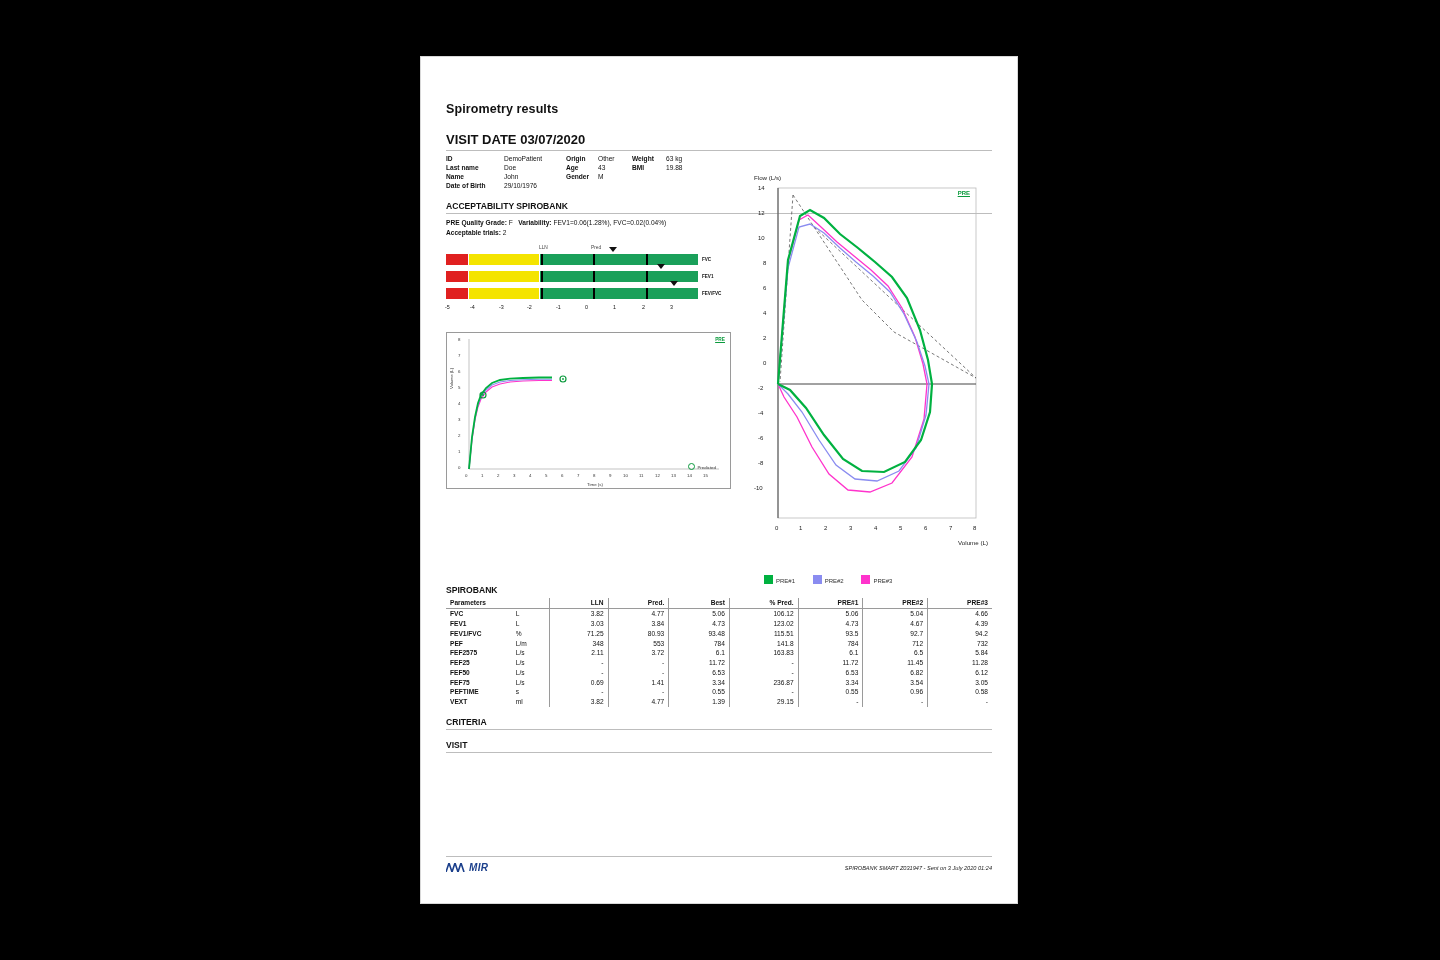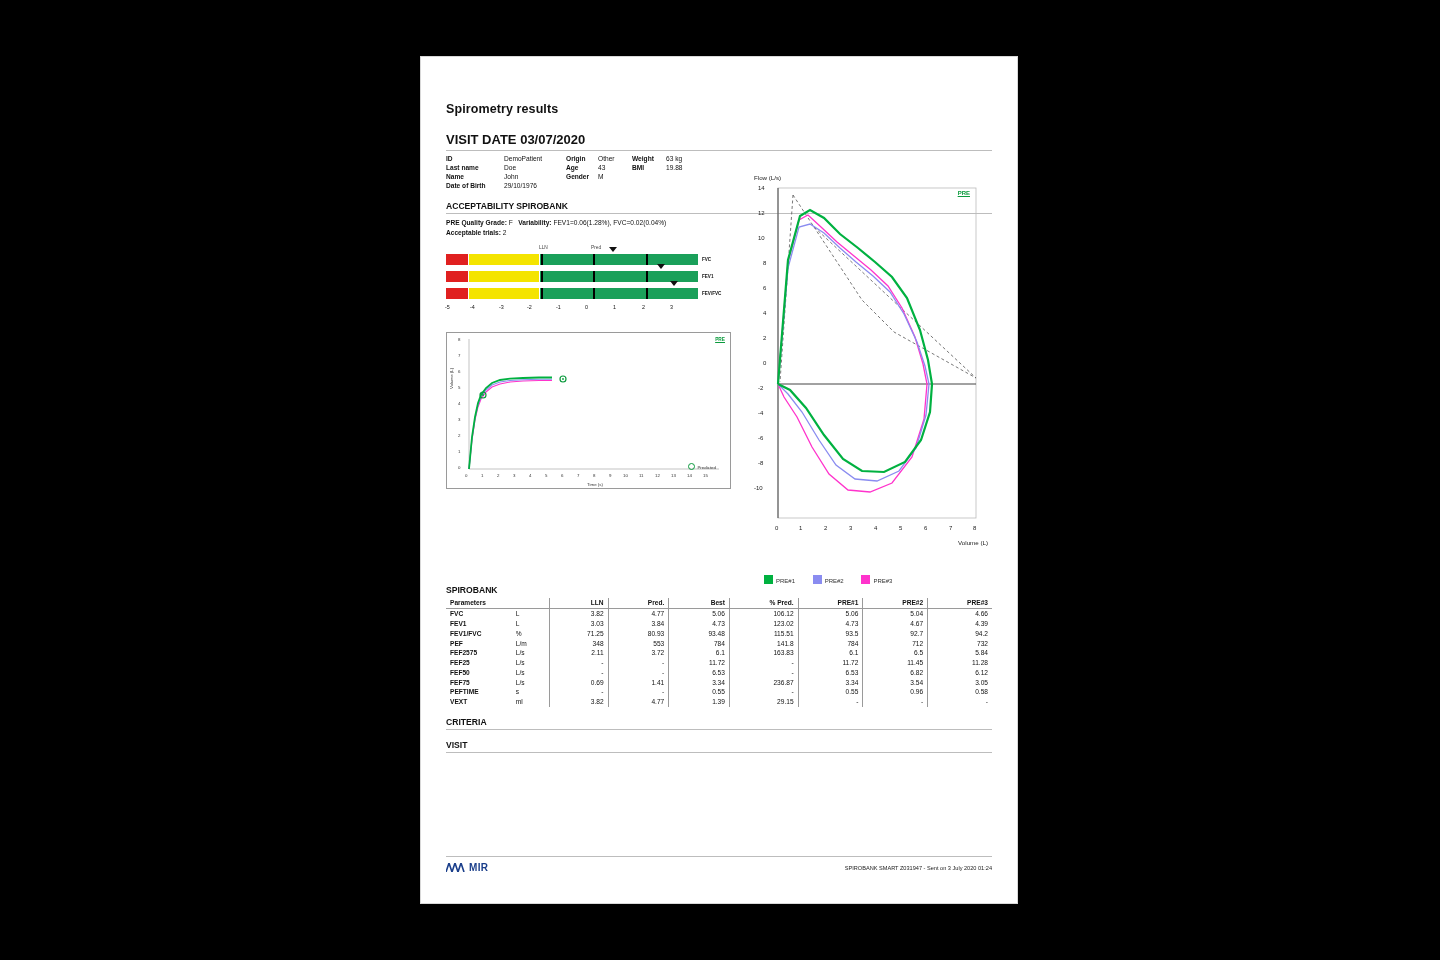--- a/index.html
+++ b/index.html
@@ -71,21 +71,21 @@
   table.sp th,table.sp td{padding:1.4px 4px;text-align:right;white-space:nowrap;}
   table.sp th.l,table.sp td.l{text-align:left;}
   table.sp thead th{font-weight:bold;border-bottom:1px solid #9a9a9a;}
   table.sp td.u{text-align:left;padding-left:2px;color:#111;}
   .vline{border-left:1px solid #9a9a9a;}
 
   .sectbot{margin-top:10px;font-size:8.6px;font-weight:bold;color:#111;}
 
   .footer{position:absolute;left:25px;right:25px;bottom:30px;}
   .footer .line{border-top:1px solid #bdbdbd;}
-  .footer .row{display:flex;justify-content:space-between;align-items:center;margin-top:5px;}
+  .footer .row{display:flex;justify-content:space-between;align-items:center;margin-top:5px;font-style:italic;}
   .logo{font-size:10px;font-weight:bold;color:#1b3f8b;letter-spacing:.3px;}
   .footer .meta{font-size:5.6px;color:#222;}
 </style>
 </head>
 <body>
 
 <div class="page">
   <div class="inner">
 
     <div class="doc-title">Spirometry results</div>

